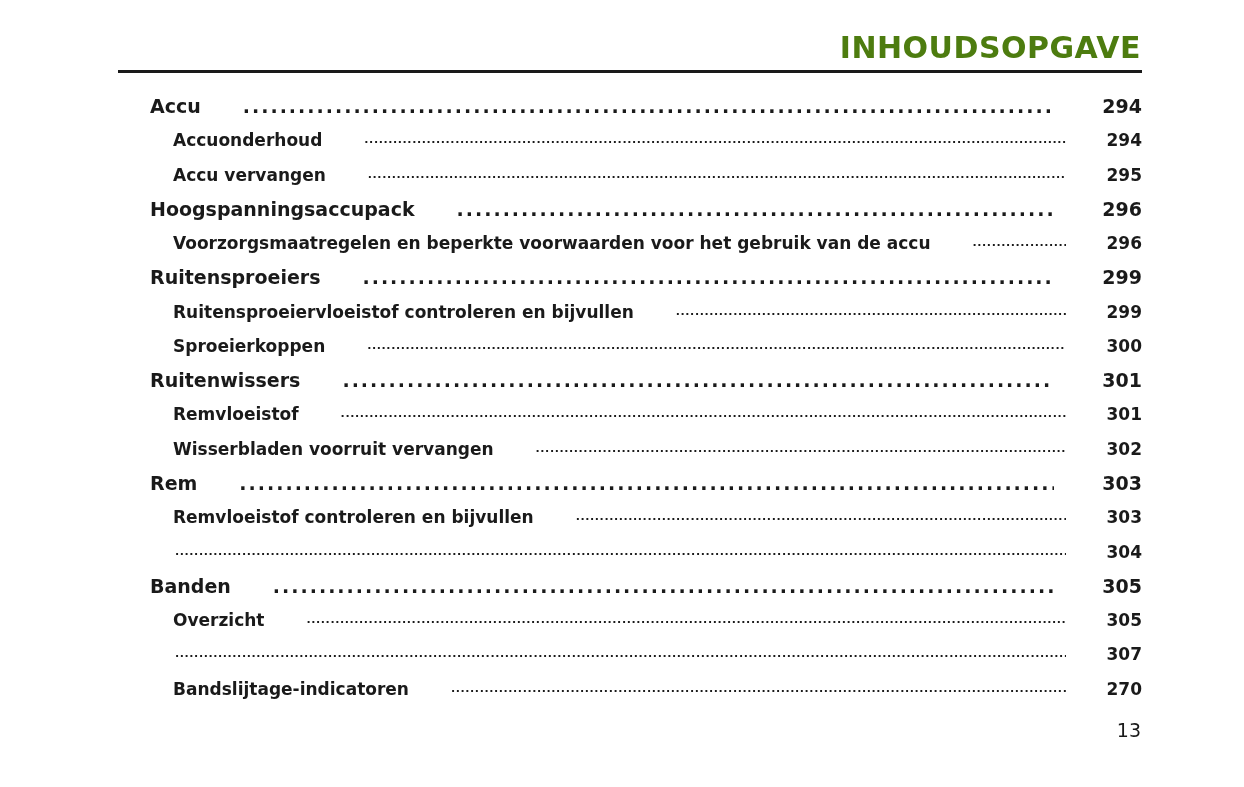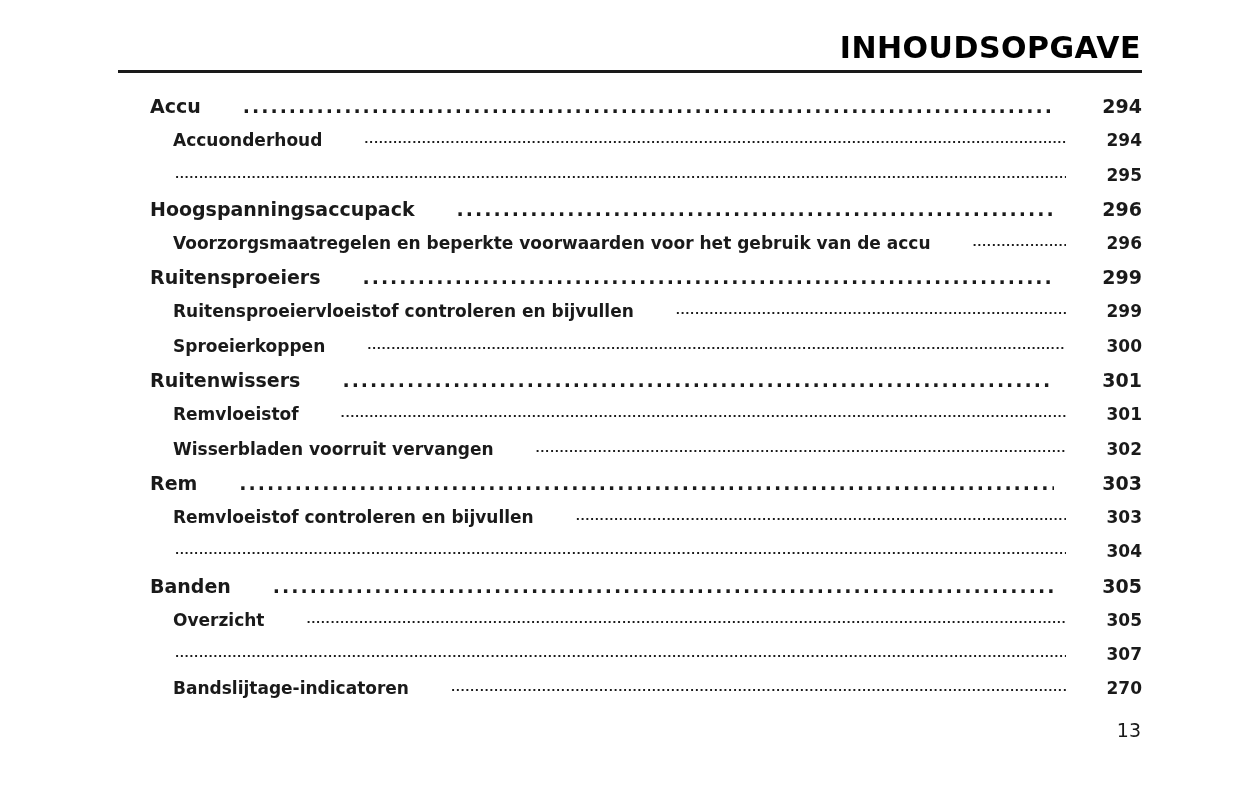--- a/index.html
+++ b/index.html
@@ -2,30 +2,30 @@
 <html><head>
   <meta charset="utf-8">
   <style>
     html, body { margin: 0; padding: 0; background: #ffffff; }
     body {
       width: 1244px; height: 787px; position: relative; overflow: hidden;
       font-family: "DejaVu Sans", sans-serif; color: #1a1a1a;
     }
     .page-title {
       position: absolute; right: 103px; top: 30px;
-      font-size: 30px; font-weight: bold; letter-spacing: 0.5px; color: #000000;
+      font-size: 30px; font-weight: bold; letter-spacing: 0.5px; color: #4d7c0f;
     }
     .title-rule {
       position: absolute; left: 118px; top: 70px; width: 1024px; height: 3px; background: #1a1a1a;
     }
     .toc {
       position: absolute; left: 150px; top: 89px; width: 992px;
     }
     .toc-row {
-      display: flex; align-items: center; white-space: nowrap; overflow: hidden; gap: 40px;
+      display: flex; align-items: flex-end; white-space: nowrap; overflow: hidden; gap: 40px;
     }
     .toc-row.section {
       height: 34px; line-height: 34px; font-size: 19px; font-weight: bold;
     }
     .toc-row.sub {
       height: 34.4px; line-height: 34px; font-size: 17px; padding-left: 23px; font-weight: bold;
     }
     .toc-label { flex: 0 0 auto; }
     .toc-dots {
       flex: 1 1 auto; overflow: hidden; margin: 0 2px;
@@ -49,20 +49,21 @@
     <span class="toc-label">Accu</span>
     <span class="toc-dots">............................................................................................................................................................................</span>
     <span class="toc-page">294</span>
   </div>
   <div class="toc-row sub">
     <span class="toc-label">Accuonderhoud</span>
     <span class="toc-dots">..........................................................................................................................................................................................................................................................................</span>
     <span class="toc-page">294</span>
   </div>
   <div class="toc-row sub">
+    <span class="toc-label">Accu vervangen</span>
     <span class="toc-dots">..........................................................................................................................................................................................................................................................................</span>
     <span class="toc-page">295</span>
   </div>
   <div class="toc-row section">
     <span class="toc-label">Hoogspanningsaccupack</span>
     <span class="toc-dots">............................................................................................................................................................................</span>
     <span class="toc-page">296</span>
   </div>
   <div class="toc-row sub">
     <span class="toc-label">Voorzorgsmaatregelen en beperkte voorwaarden voor het gebruik van de accu</span>

